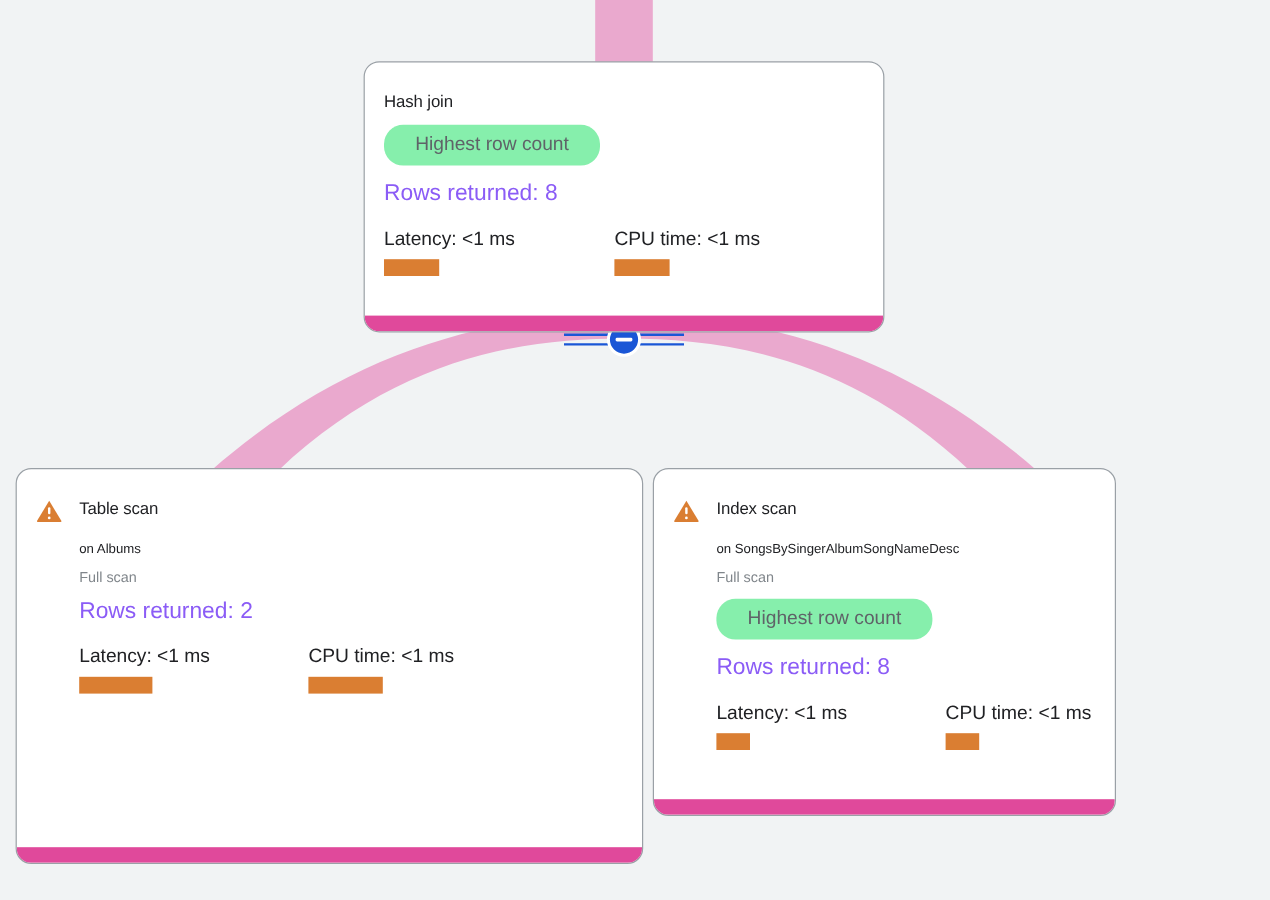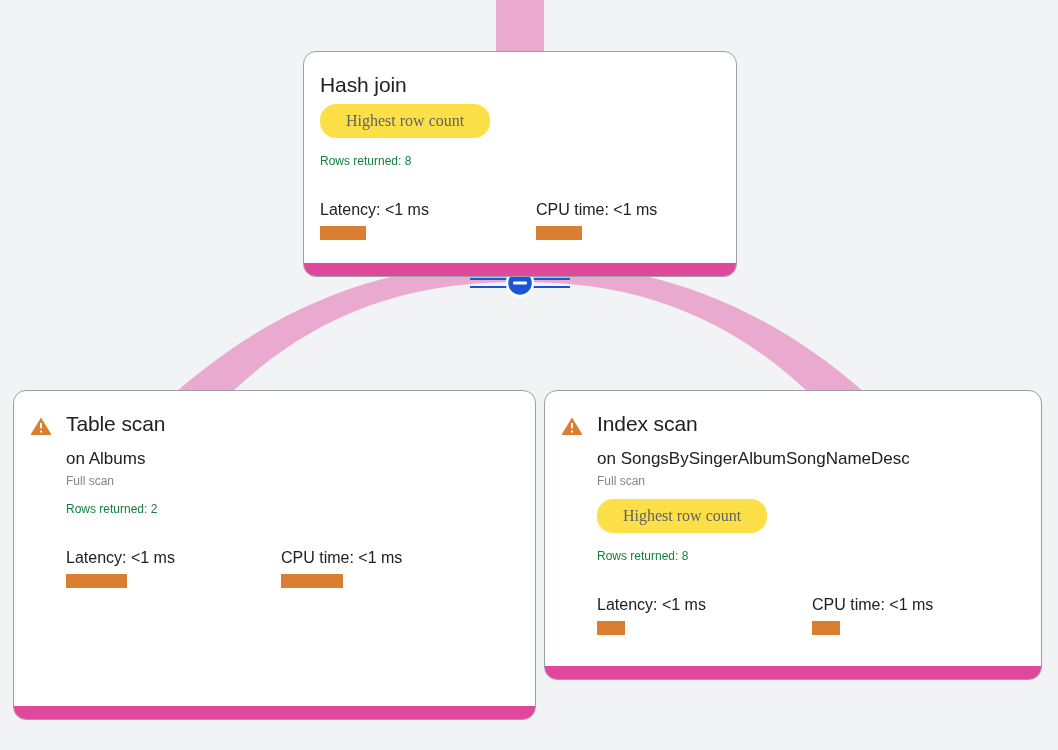--- a/index.html
+++ b/index.html
@@ -54,74 +54,72 @@
     align-items: flex-start;
   }
   .warn-icon {
     width: 22px;
     height: 22px;
     flex: 0 0 22px;
     margin-right: 14px;
     margin-top: 4px;
   }
   .node-title {
-    font-size: 21px;
+    font-size: 14px;
     line-height: 25px;
     color: #202124;
     font-weight: 400;
     letter-spacing: -0.1px;
   }
 
   
   .indent {
     margin-left: 36px;
   }
   .indent0 {
     margin-left: 0;
   }
 
   .subline {
-    font-size: 17px;
+    font-size: 11px;
     line-height: 21px;
     color: #202124;
     margin-top: 11px;
   }
   .subline-muted {
     font-size: 12px;
     line-height: 21px;
     color: #80868b;
     margin-top: 2px;
   }
 
   .chips {
     margin-top: 7px;
   }
   .chip {
     display: inline-block;
-    background: #fde047;
+    background: #86efac;
     color: #5f6368;
     font-size: 16px;
     line-height: 20px;
     border-radius: 16px;
     padding: 7px 26px;
     margin-bottom: 6px;
-    font-family: Liberation Serif, serif;
   }
 
   .rows-line {
-    font-size: 12px;
+    font-size: 19px;
     line-height: 21px;
-    color: #15803d;
+    color: #8b5cf6;
     margin-top: 7px;
   }
 
   .metrics {
     display: flex;
-    margin-top: 28px;
-    gap: 24px;
+    margin-top: 18px;
   }
   .metric-label {
     font-size: 16px;
     line-height: 20px;
     color: #202124;
     white-space: nowrap;
   }
   .metric-bar {
     height: 14px;
     background: #da7e32;
@@ -217,21 +215,21 @@
           <div>
             <div class="metric-label">CPU time: &lt;1 ms</div>
             <div class="metric-bar" style="width:62px;"></div>
           </div>
         </div>
       </div>
     </div>
     <div class="node-accent"></div>
   </div>
 
-  <div class="node" style="left:544px; top:390px; width:498px; height:290px;">
+  <div class="node" style="left:544px; top:390px; width:386px; height:290px;">
     <div class="node-body">
       <div class="node-head">
         <svg class="warn-icon" viewBox="0 0 24 24">
           <path d="M12 2.6 L23 20.6 Q23.6 21.8 22.3 21.8 L1.7 21.8 Q0.4 21.8 1 20.6 Z" fill="#da7e32"></path>
           <rect x="10.9" y="8.4" width="2.2" height="6.4" rx="1.1" fill="#ffffff"></rect>
           <circle cx="12" cy="18.1" r="1.25" fill="#ffffff"></circle>
         </svg>
         <div class="node-title">Index scan</div>
       </div>
       <div class="indent">

